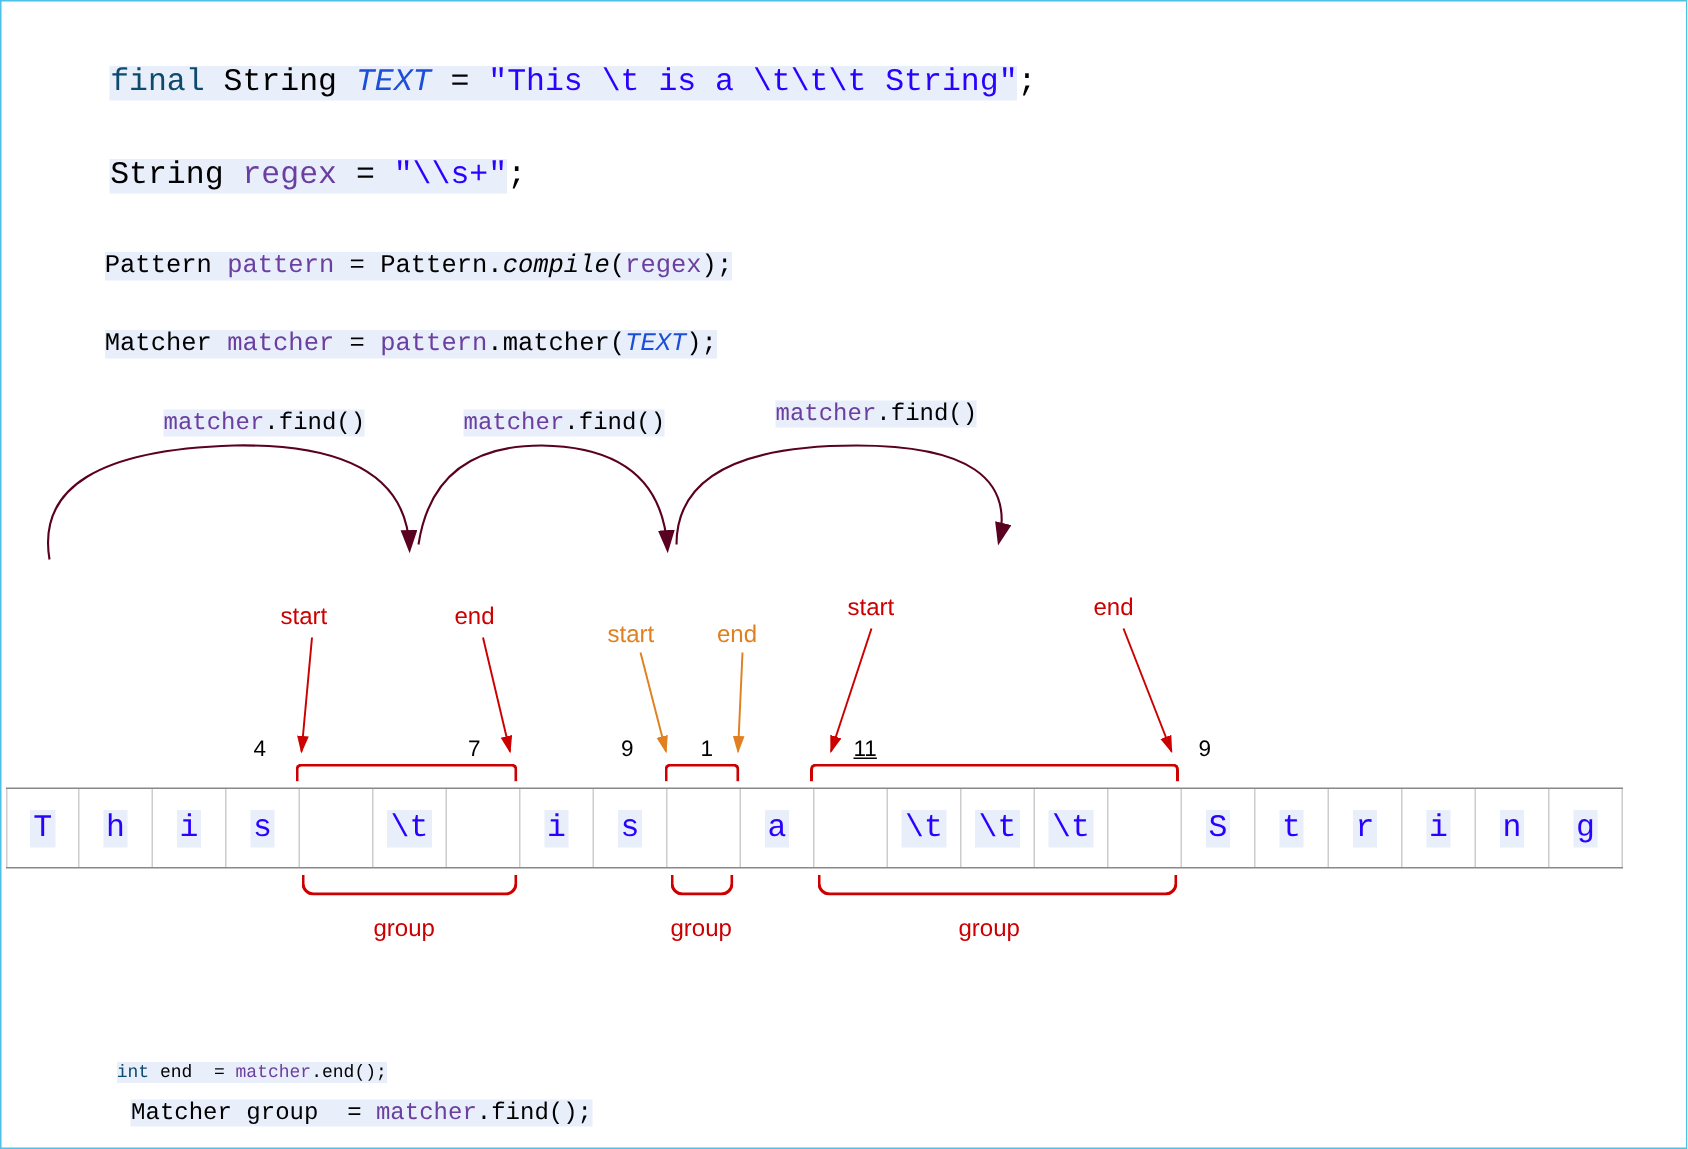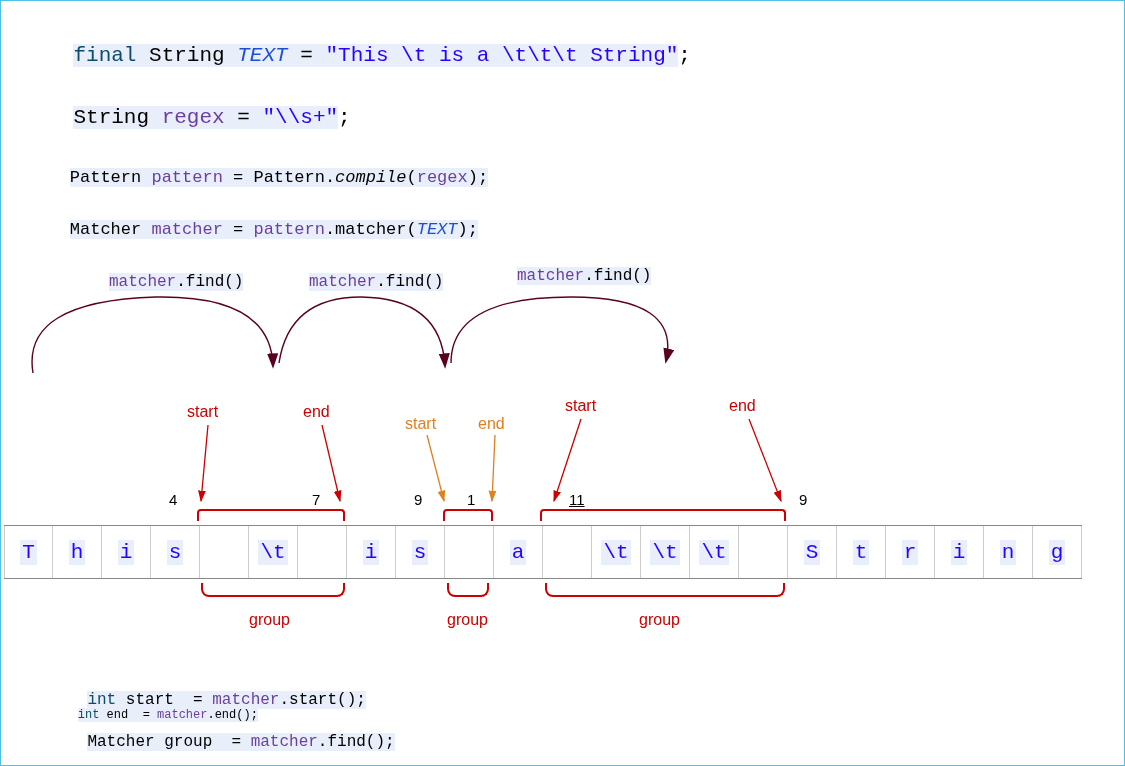--- a/index.html
+++ b/index.html
@@ -219,23 +219,20 @@
     </div>
 
   <div class="bracket-bot" style="left:200px; width:144px; top:582px;"></div>
   <div class="bracket-bot" style="left:446px; width:42px; top:582px;"></div>
   <div class="bracket-bot" style="left:544px; width:240px; top:582px;"></div>
 
   <div class="group-lbl" style="left:248px; top:610px;">group</div>
   <div class="group-lbl" style="left:446px; top:610px;">group</div>
   <div class="group-lbl" style="left:638px; top:610px;">group</div>
 
-  <div class="small-code" style="left:48px; top:672px; font-size:16px;">
-    <span class="hl"><span class="kw">int</span><span> start  = </span><span style="color:#6b3fa0">matcher</span><span>.start();</span></span>
-  </div>
   <div class="small-code" style="left:48px; top:693px; font-size:12px;">
     <span class="hl"><span class="kw">int</span><span> end  = </span><span style="color:#6b3fa0">matcher</span><span>.end();</span></span>
   </div>
   <div class="small-code" style="left:48px; top:714px; font-size:16px;">
     <span class="hl"><span>Matcher group  = </span><span style="color:#6b3fa0">matcher</span><span>.find();</span></span>
   </div>
 
   <svg class="arrows">
     <defs>
       <marker id="ared" markerWidth="10" markerHeight="10" refX="8" refY="3" orient="auto">

